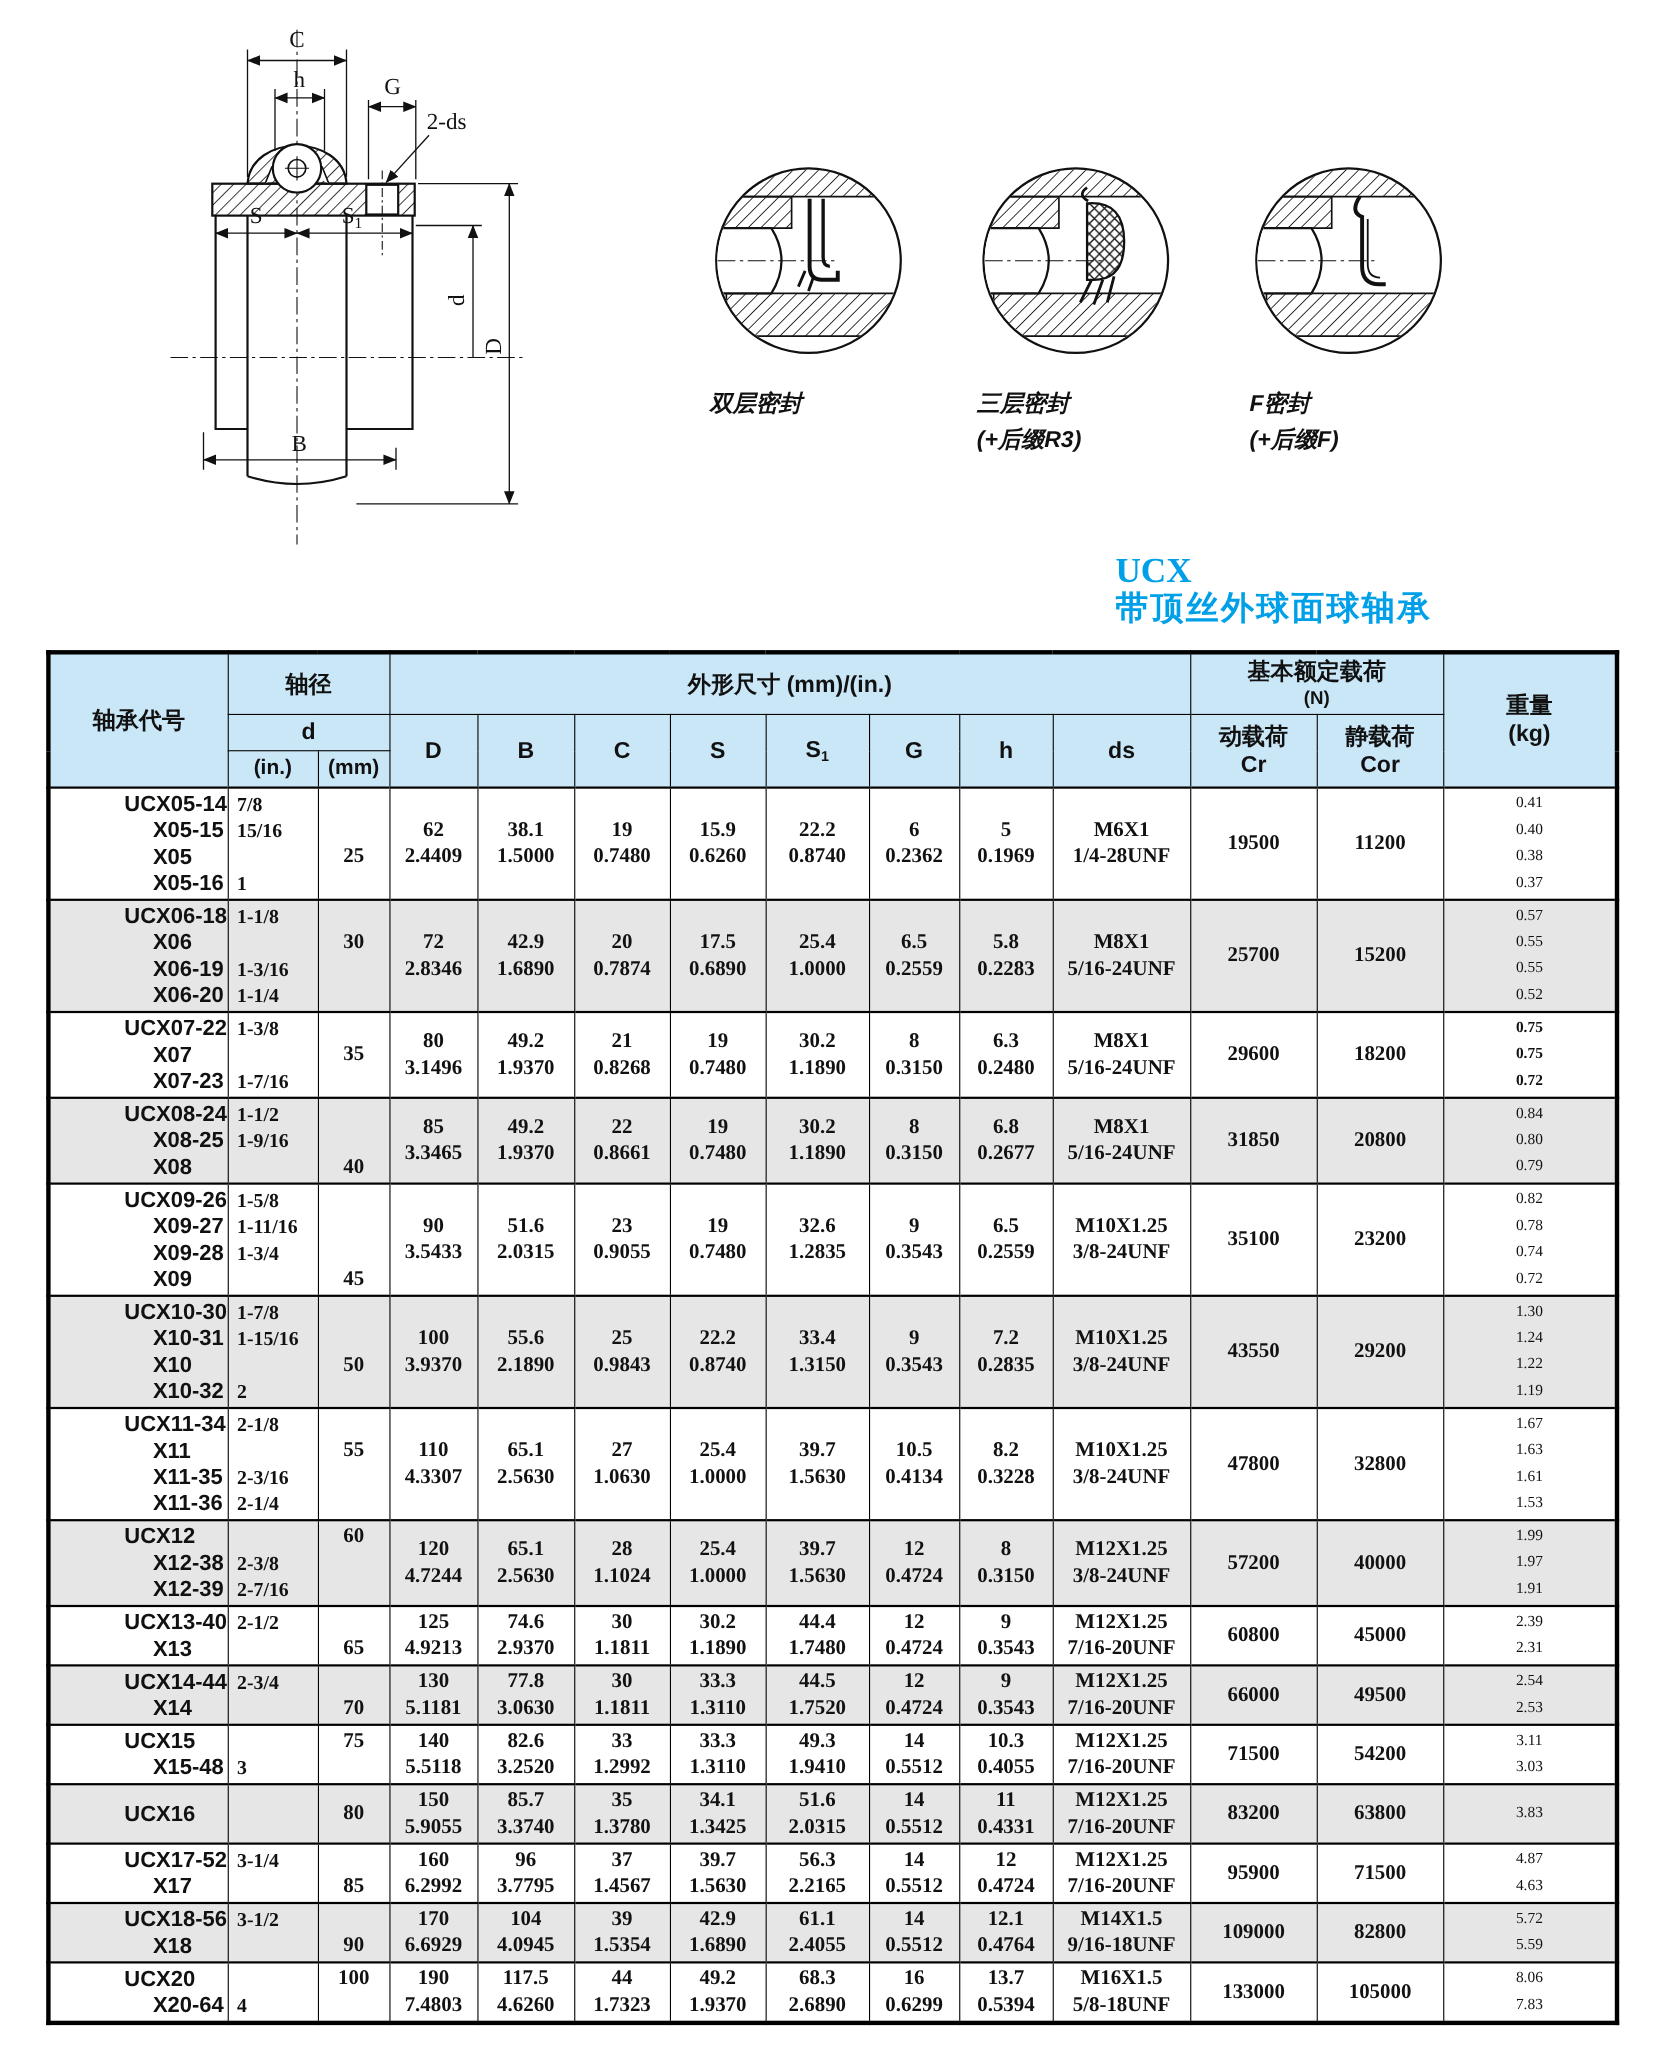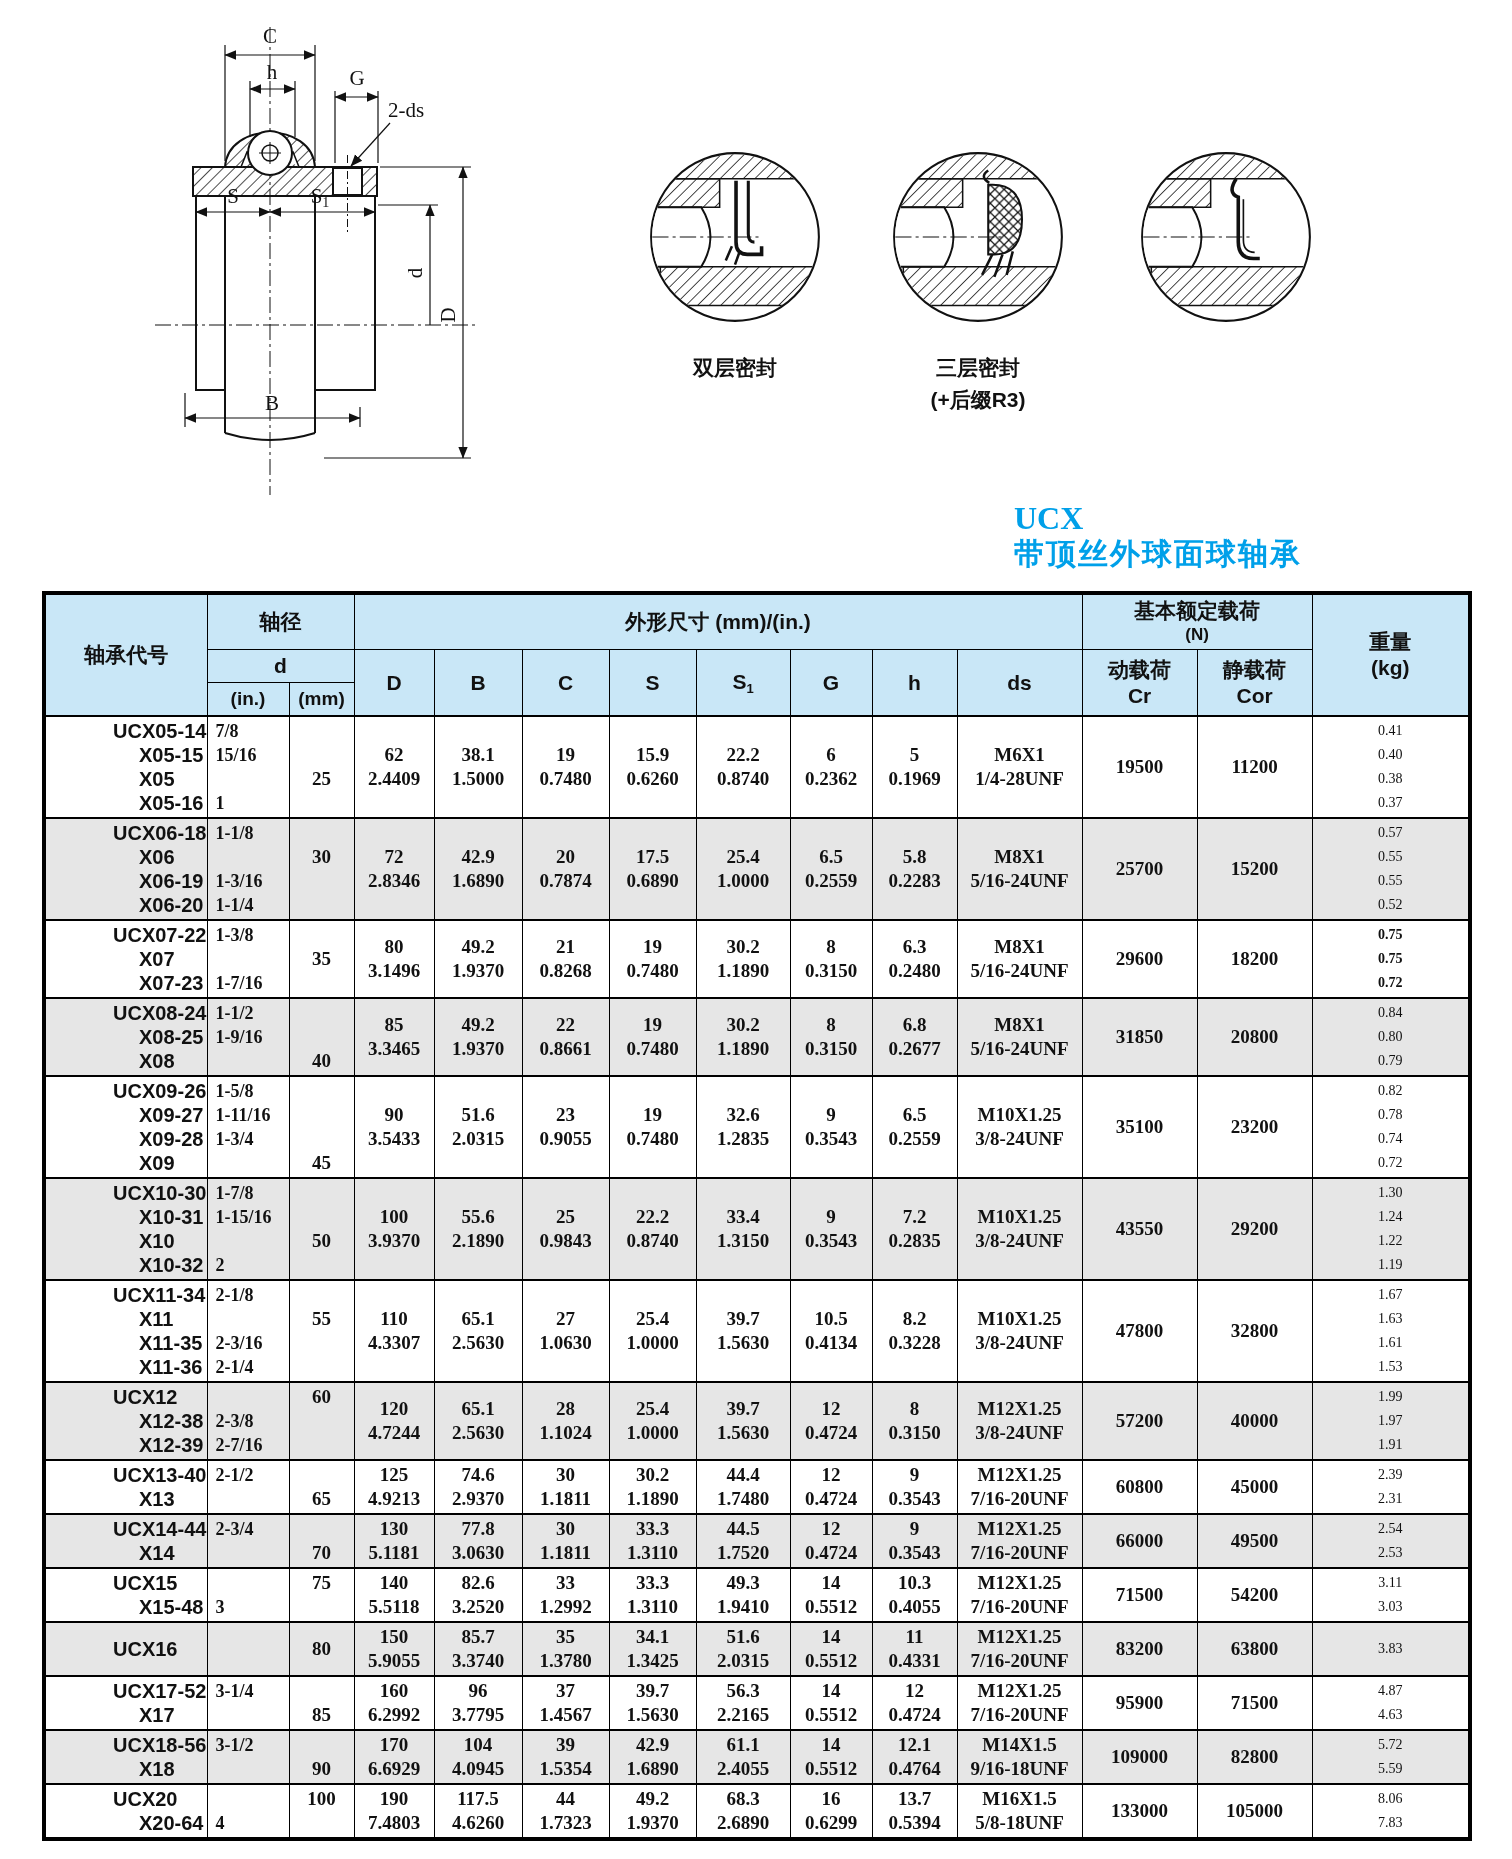--- a/index.html
+++ b/index.html
@@ -1,20 +1,20 @@
 <!DOCTYPE html>
 <html><head>
 <meta charset="utf-8">
 <style>
   html,body{margin:0;padding:0;background:#fff;}
   .page{position:relative;width:1512px;height:1859px;background:#fff;overflow:hidden;
         font-family:"Liberation Sans",sans-serif;color:#111;}
   
   .main-draw{position:absolute;left:138px;top:15px;}
-  .seal-fig{position:absolute;width:180px;text-align:center;}
+  .seal-fig{position:absolute;width:180px;text-align:left;font-style:italic;}
   .seal-fig svg{display:block;margin:0 auto;}
   .seal-cap{margin-top:26px;font-weight:bold;font-size:21px;line-height:32px;
             font-family:"Liberation Sans",sans-serif;color:#111;}
   svg .cl{stroke:#111;stroke-width:1;stroke-dasharray:16 4 3 4;fill:none;}
   svg .cl2{stroke:#111;stroke-width:1;stroke-dasharray:8 3 2 3;fill:none;}
   svg .dim{stroke:#111;stroke-width:1.2;fill:none;}
   svg .out{stroke:#111;stroke-width:2;fill:none;}
   svg text{font-family:"Liberation Serif",serif;font-size:21px;fill:#111;}
   
   .series-title{position:absolute;left:1014px;top:500px;width:440px;text-align:left;
@@ -182,20 +182,24 @@
         <path d="M10,30 H72 V58 H10 Z" fill="url(#hA)" stroke="#111" stroke-width="1.5"></path>
         <path d="M14,116 H168 V154 H14 Z" fill="url(#hA)" stroke="#111" stroke-width="1.5"></path>
         <path d="M-6,58 H54 Q72,87 54,116 H-6 Z" fill="#fff" stroke="#111" stroke-width="2"></path>
         <line class="cl" x1="6" y1="87" x2="110" y2="87"></line>
       </g>
       <g>
         <path d="M97,30 Q88,44 99,48 L99,92 Q99,108 114,108 L120,108" fill="none" stroke="#111" stroke-width="3.5"></path>
         <path d="M104,50 L104,90 Q104,102 115,102" fill="none" stroke="#111" stroke-width="1.6"></path>
       </g>
     </svg>
+    <div class="seal-cap">
+      <div>F密封</div>
+      <div>(+后缀F)</div>
+    </div>
   </div>
 
   <div class="series-title">
     <div class="t1">UCX</div>
     <div class="t2">带顶丝外球面球轴承</div>
   </div>
 
   <table class="spec">
     <colgroup>
       <col style="width:163px">

